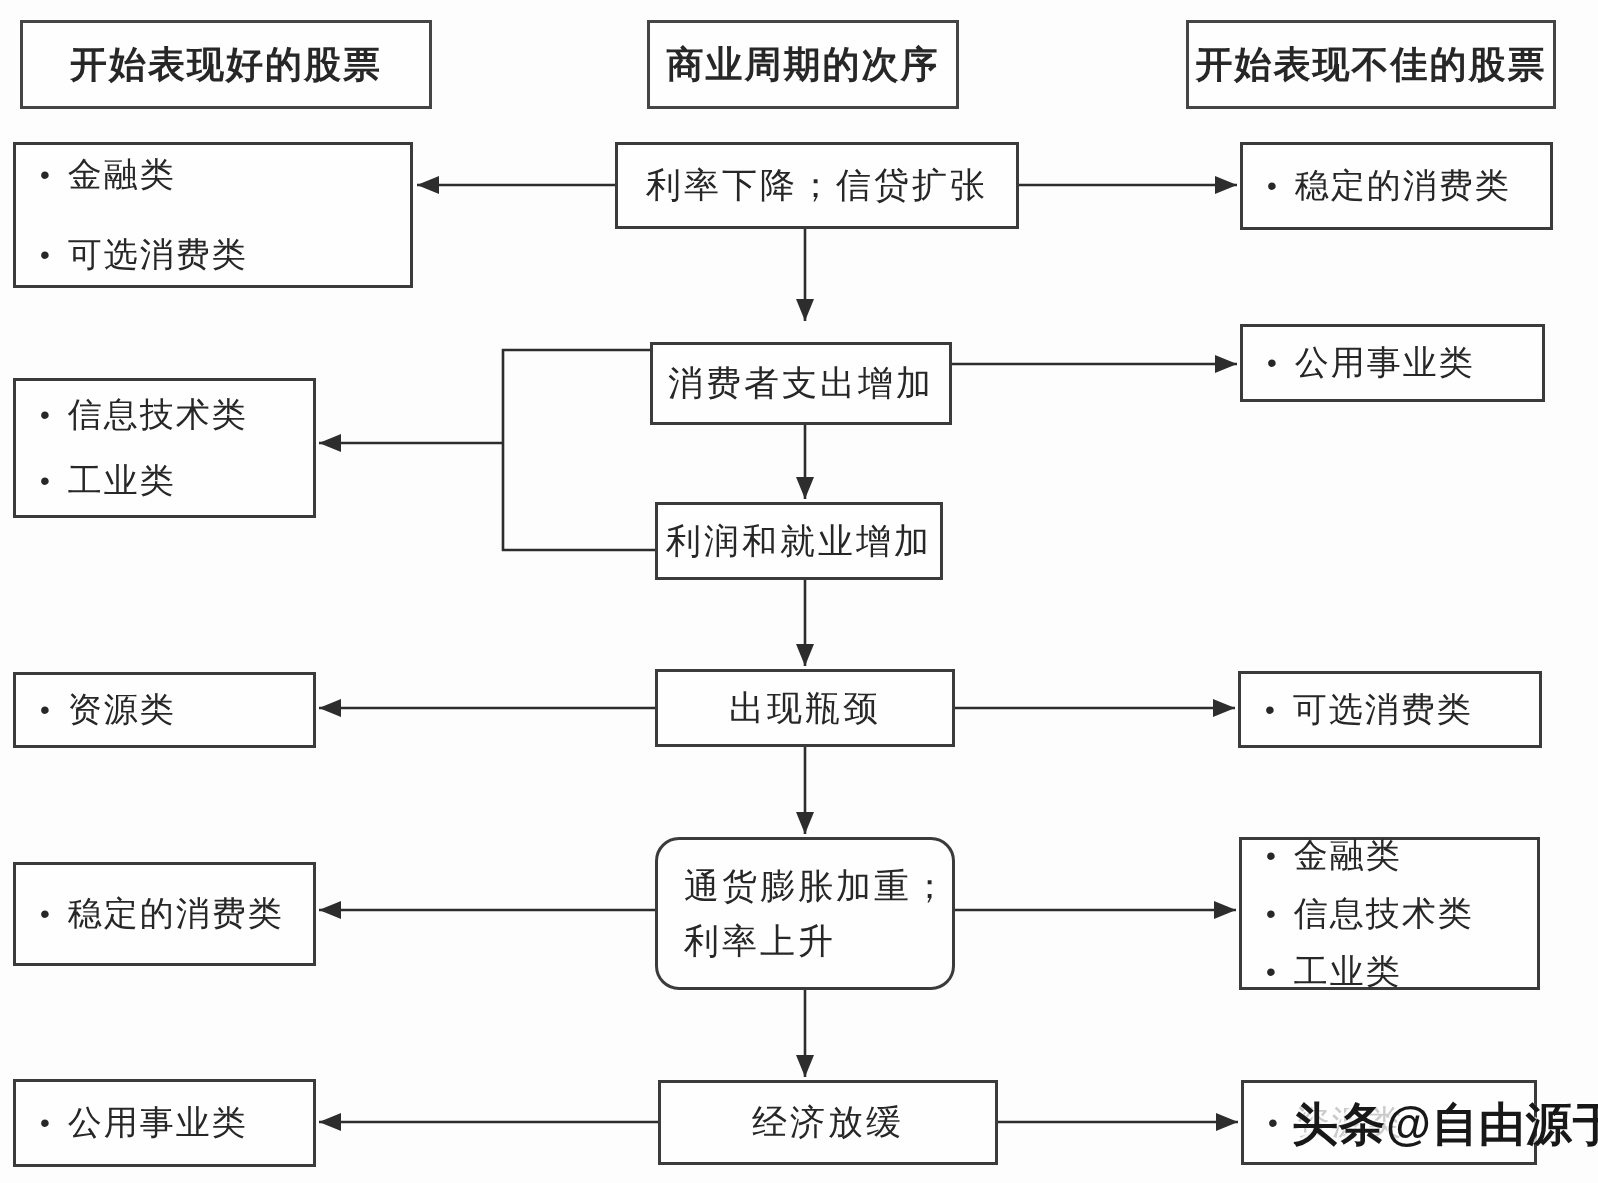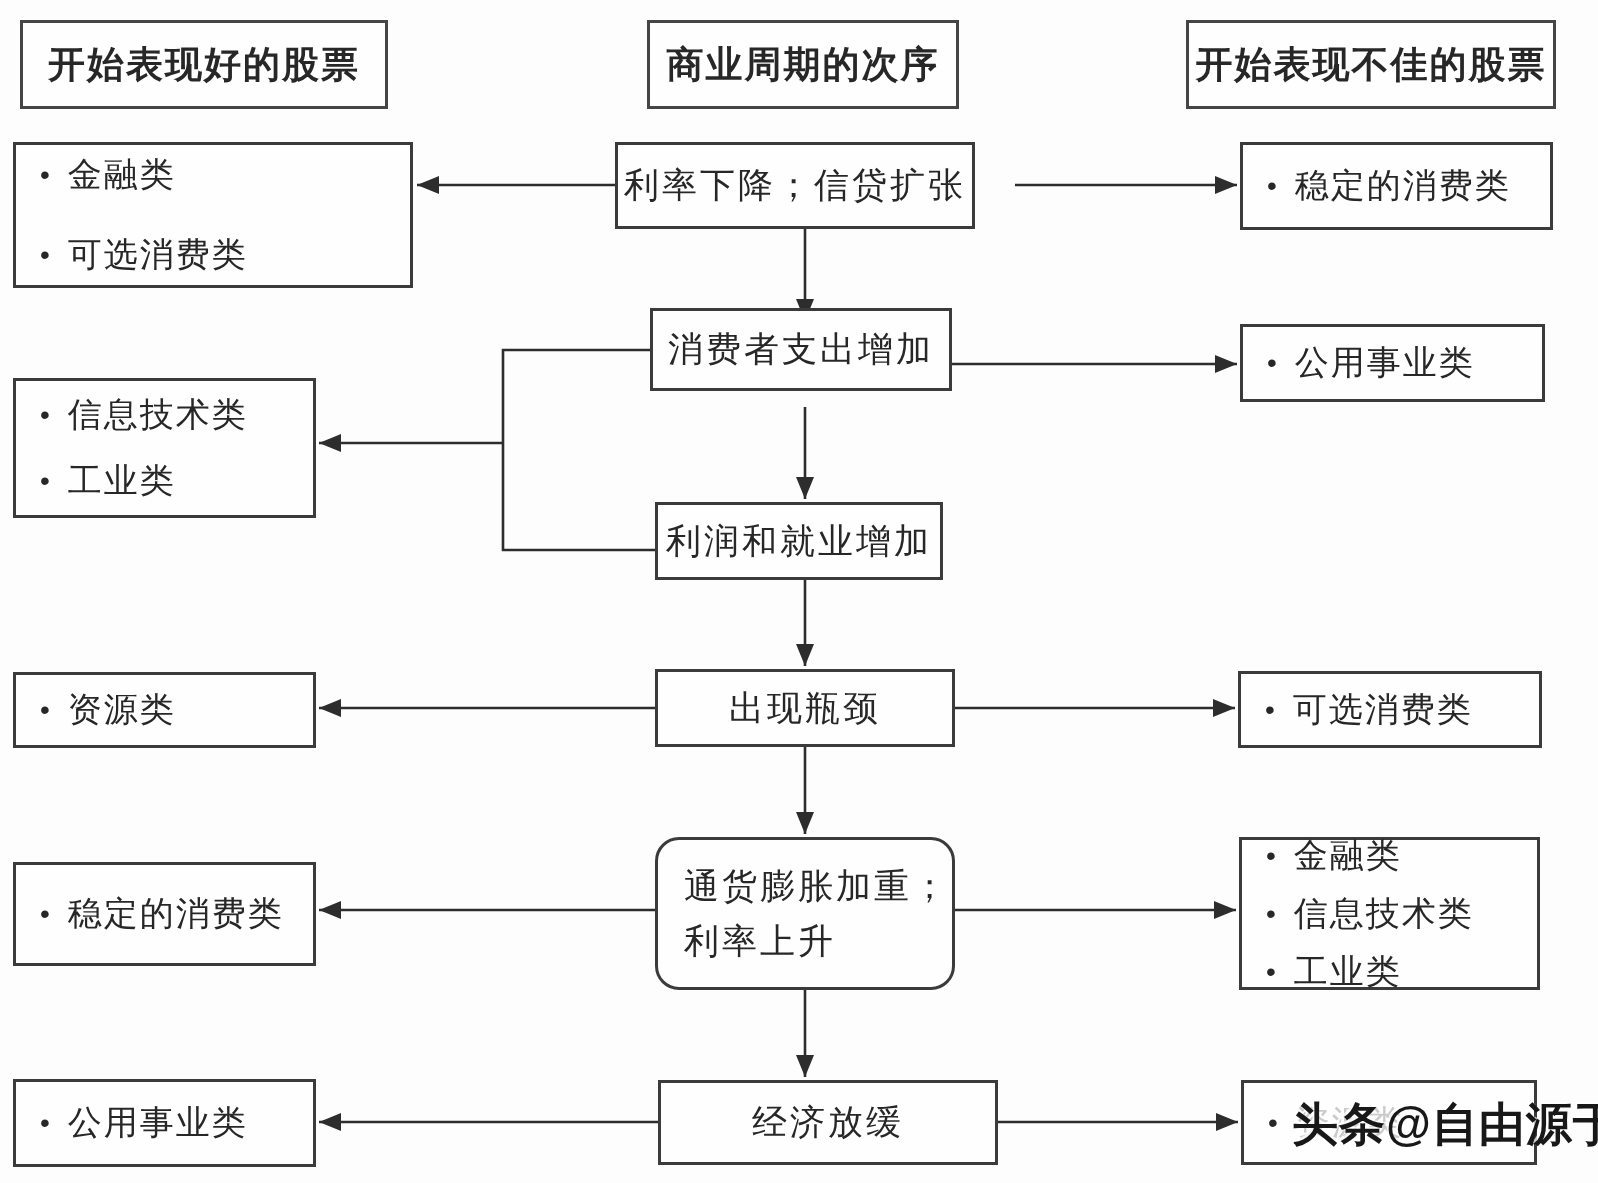--- a/index.html
+++ b/index.html
@@ -20,26 +20,26 @@
   .step{align-items:center;font-size:35px;letter-spacing:3px;}
   .step-left{align-items:flex-start;padding-left:26px;line-height:1.55;}
   .items{align-items:flex-start;padding-left:24px;}
   .item{display:flex;align-items:center;font-size:34px;letter-spacing:2px;white-space:nowrap;}
   .bullet{font-size:28px;margin-right:16px;line-height:1;}
   .gap-big{gap:34px;}
   .gap-mid{gap:20px;}
   .gap-sm{gap:12px;}
   .faint{color:#cbcbcb;}
   
-  #hL{left:20px;top:20px;width:368px;height:89px;}
+  #hL{left:20px;top:20px;width:412px;height:89px;}
   #hC{left:647px;top:20px;width:312px;height:89px;}
   #hR{left:1186px;top:20px;width:370px;height:89px;}
   
-  #c1{left:615px;top:142px;width:360px;height:87px;}
-  #c2{left:650px;top:308px;width:302px;height:83px;}
+  #c1{left:615px;top:142px;width:404px;height:87px;}
+  #c2{left:650px;top:342px;width:302px;height:83px;}
   #c3{left:655px;top:502px;width:288px;height:78px;}
   #c4{left:655px;top:669px;width:300px;height:78px;}
   #c5{left:655px;top:837px;width:300px;height:153px;border-radius:24px;}
   #c6{left:658px;top:1080px;width:340px;height:85px;}
   
   #l1{left:13px;top:142px;width:400px;height:146px;}
   #l2{left:13px;top:378px;width:303px;height:140px;}
   #l3{left:13px;top:672px;width:303px;height:76px;}
   #l4{left:13px;top:862px;width:303px;height:104px;}
   #l5{left:13px;top:1079px;width:303px;height:88px;}

